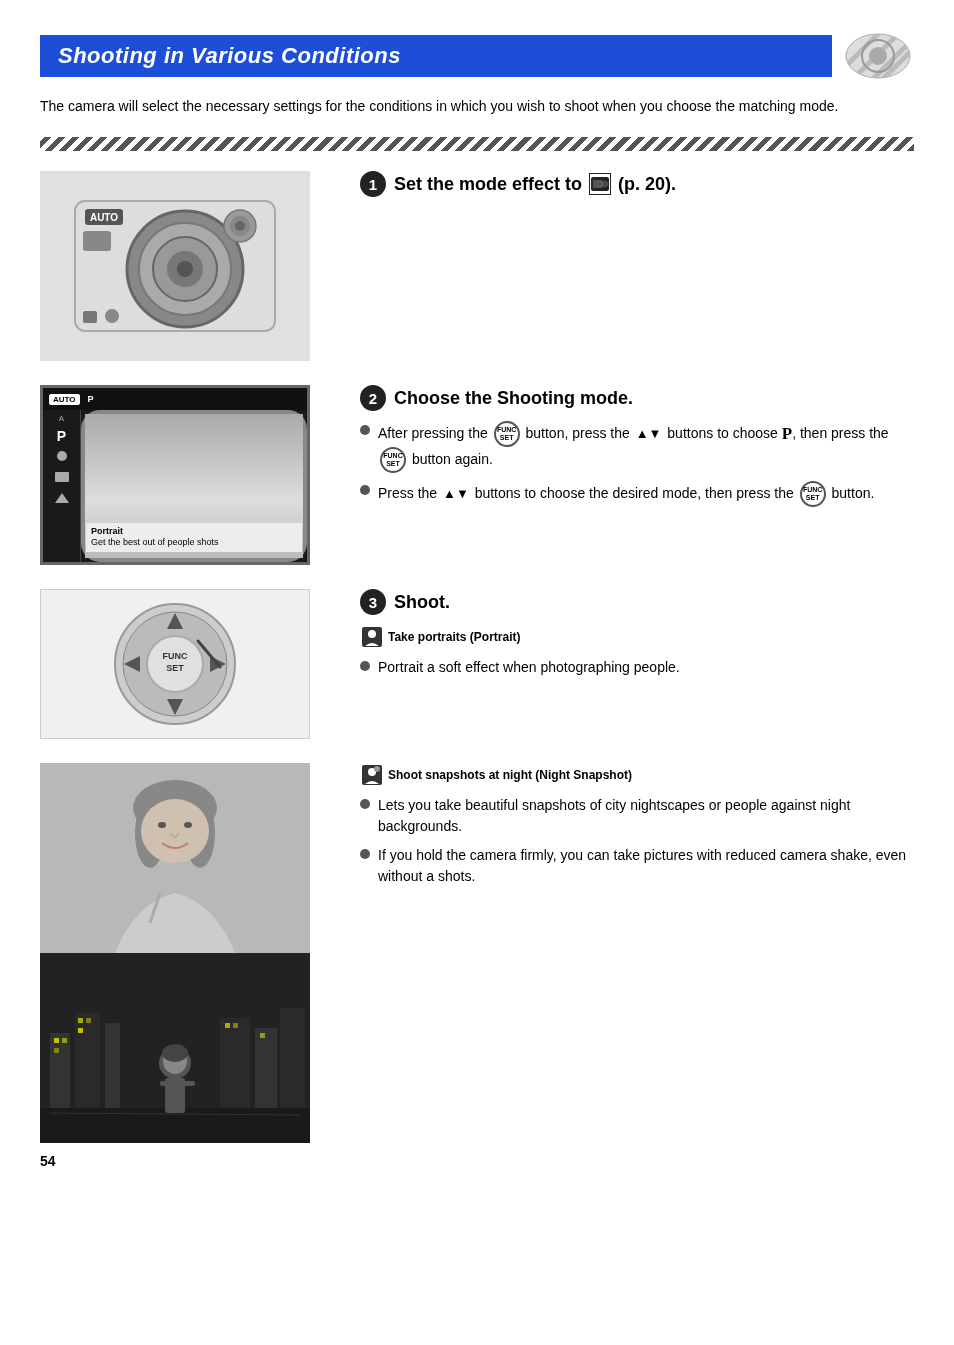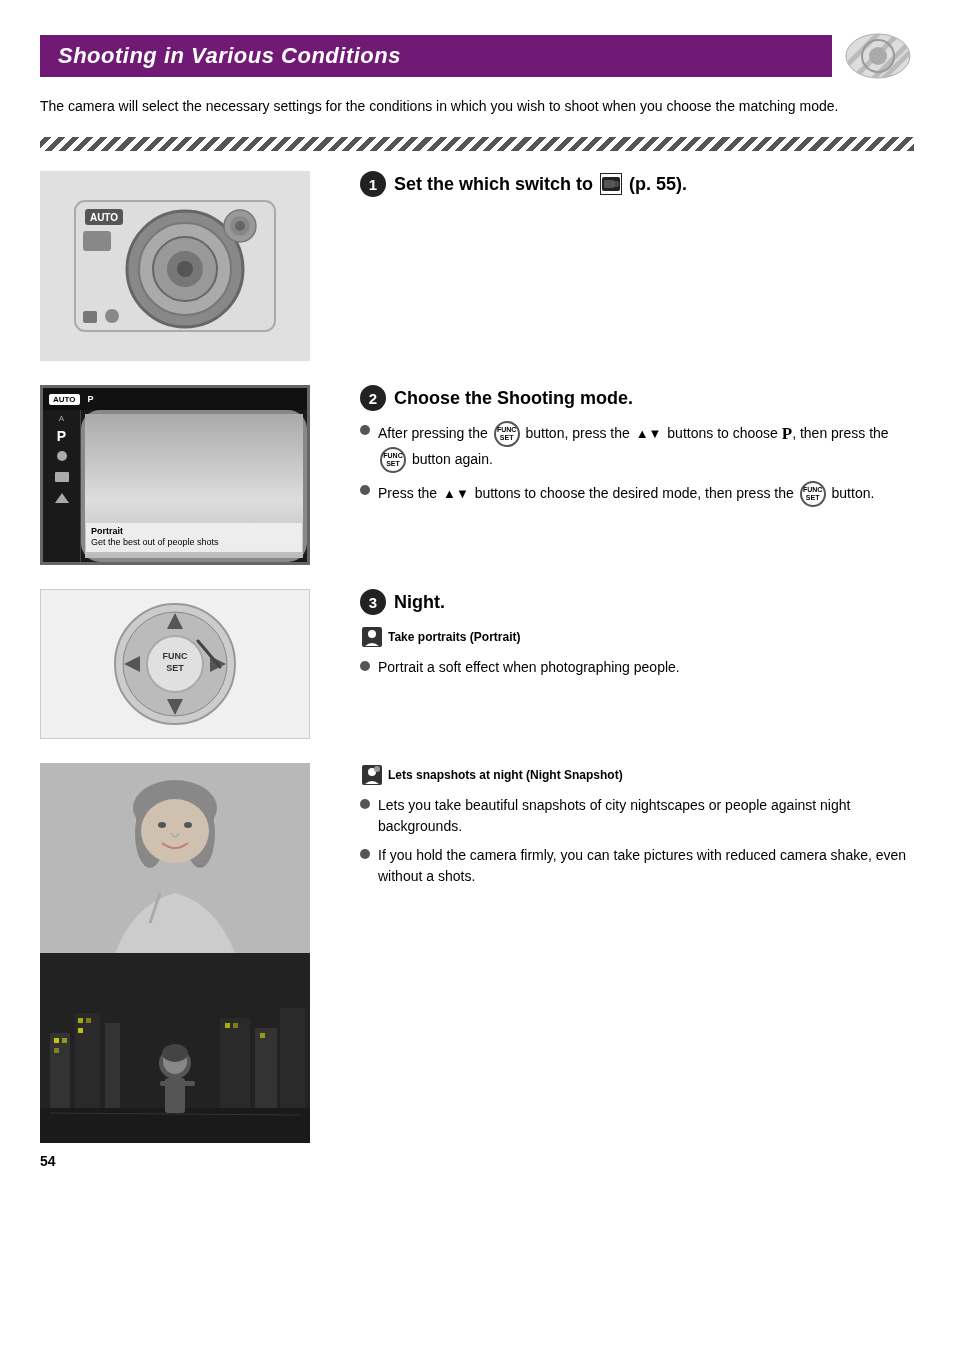--- a/index.html
+++ b/index.html
@@ -13,21 +13,21 @@
       padding: 30px 40px 40px 40px;
     }
 
     
     .page-header {
       display: flex;
       align-items: center;
       margin-bottom: 14px;
     }
     .page-title-box {
-      background: #701a75;
+      background: #1d4ed8;
       color: #fff;
       font-size: 22px;
       font-weight: 900;
       font-style: italic;
       padding: 8px 18px;
       flex: 1;
       letter-spacing: 0.5px;
     }
     .header-icon {
       width: 72px;
@@ -366,30 +366,30 @@
         <ellipse cx="185" cy="45" rx="5" ry="5" fill="#666"></ellipse>
 
         <rect x="28" y="130" width="14" height="12" rx="2" fill="#777"></rect>
         <rect x="50" y="128" width="14" height="14" rx="7" fill="#888"></rect>
       </svg>
     </div>
   </div>
   <div class="step-content-col">
     <div class="step-title">
       <span class="step-num">1</span>
-      <span>Set the which switch to</span>
+      <span>Set the mode effect to</span>
       &nbsp;
       <span class="camera-mode-icon">
         <svg width="20" height="20" viewBox="0 0 20 20">
           <rect x="1" y="3" width="18" height="14" rx="2" fill="#222"></rect>
           <rect x="3" y="6" width="10" height="8" rx="1" fill="#555"></rect>
           <circle cx="15" cy="10" r="2.5" fill="#444" stroke="#888" stroke-width="0.5"></circle>
         </svg>
       </span>
-      &nbsp;<span>(p. 55).</span>
+      &nbsp;<span>(p. 20).</span>
     </div>
   </div>
 </div>
 
 <div class="step-row">
   <div class="step-image-col">
 
     <div class="camera-display">
       <div class="cam-top-bar">
         <span class="cam-badge">AUTO</span>
@@ -474,21 +474,21 @@
         <text x="65" y="60" font-size="9" font-weight="bold" fill="#333" text-anchor="middle">FUNC</text>
         <text x="65" y="72" font-size="9" font-weight="bold" fill="#333" text-anchor="middle">SET</text>
 
         <line x1="88" y1="42" x2="110" y2="68" stroke="#444" stroke-width="3" stroke-linecap="round"></line>
       </svg>
     </div>
   </div>
   <div class="step-content-col">
     <div class="step-title">
       <span class="step-num">3</span>
-      <span>Night.</span>
+      <span>Shoot.</span>
     </div>
 
     <div class="sub-section">
       <div class="sub-title">
         <span class="sub-icon">
           <svg width="22" height="22" viewBox="0 0 22 22">
             <rect x="1" y="1" width="20" height="20" rx="2" fill="#333"></rect>
             <circle cx="11" cy="8" r="4" fill="#fff"></circle>
             <path d="M4 20 Q11 14 18 20" fill="#fff"></path>
           </svg>
@@ -575,21 +575,21 @@
       <div class="sub-title">
         <span class="sub-icon">
           <svg width="22" height="22" viewBox="0 0 22 22">
             <rect x="1" y="1" width="20" height="20" rx="2" fill="#333"></rect>
             <circle cx="11" cy="8" r="4" fill="#fff"></circle>
             <path d="M4 20 Q11 14 18 20" fill="#fff"></path>
 
             <circle cx="16" cy="5" r="3" fill="#999"></circle>
           </svg>
         </span>
-        <span>Lets snapshots at night (Night Snapshot)</span>
+        <span>Shoot snapshots at night (Night Snapshot)</span>
       </div>
       <ul class="bullet-list">
         <li>
           <span class="bullet-circle"></span>
           <span>Lets you take beautiful snapshots of city nightscapes or people against night backgrounds.</span>
         </li>
         <li>
           <span class="bullet-circle"></span>
           <span>If you hold the camera firmly, you can take pictures with reduced camera shake, even without a shots.</span>
         </li>

